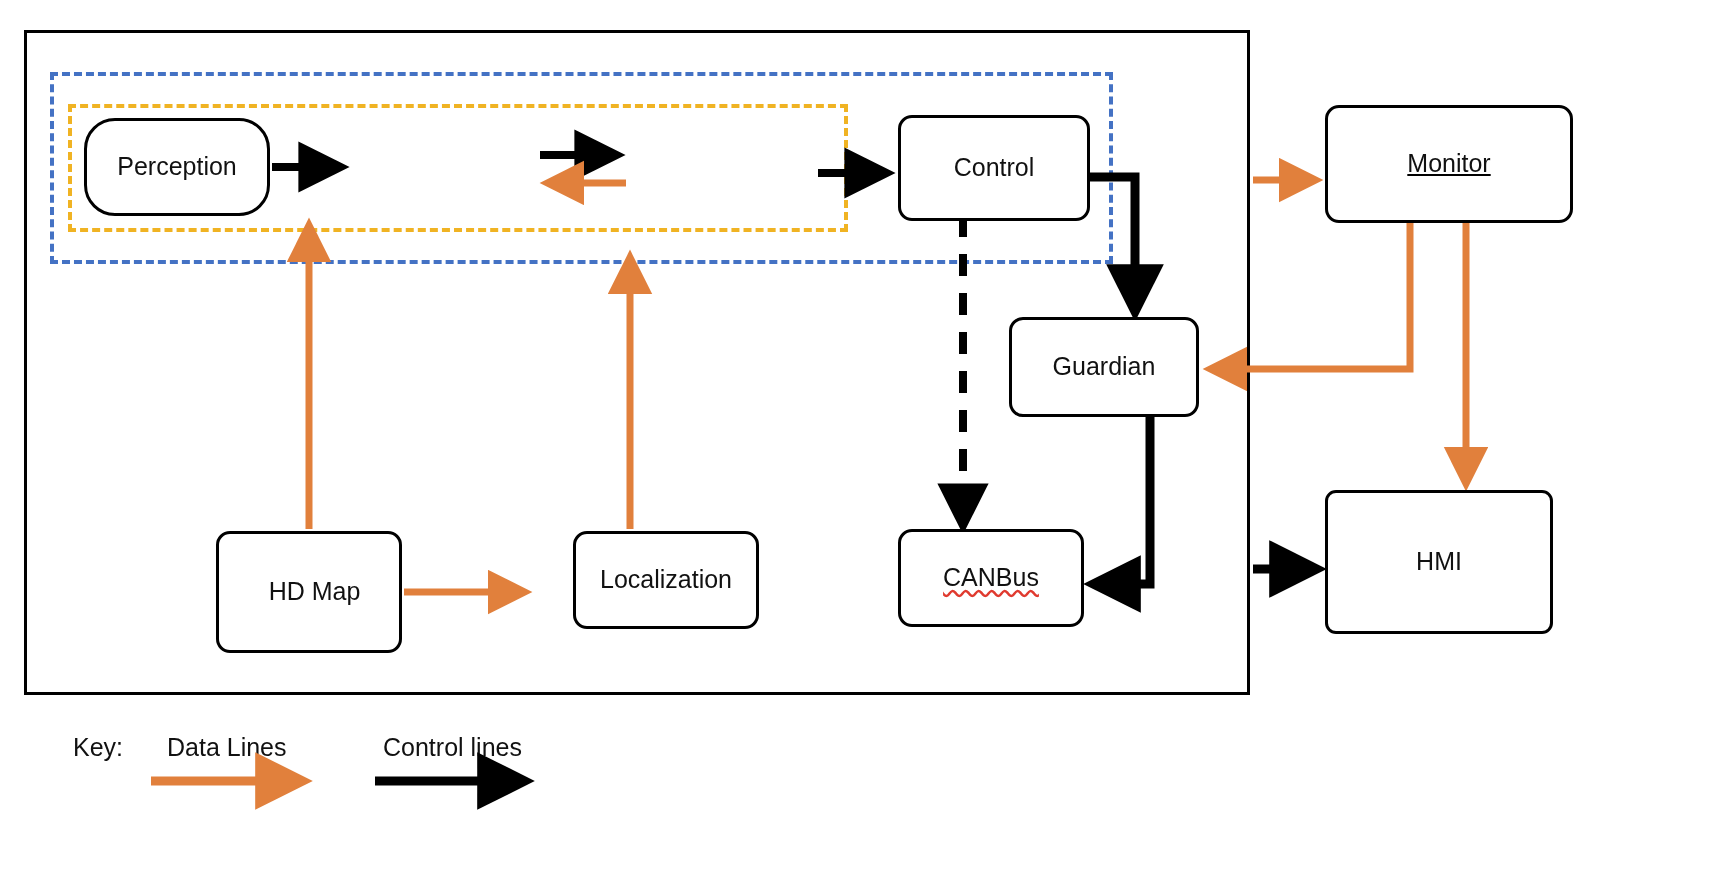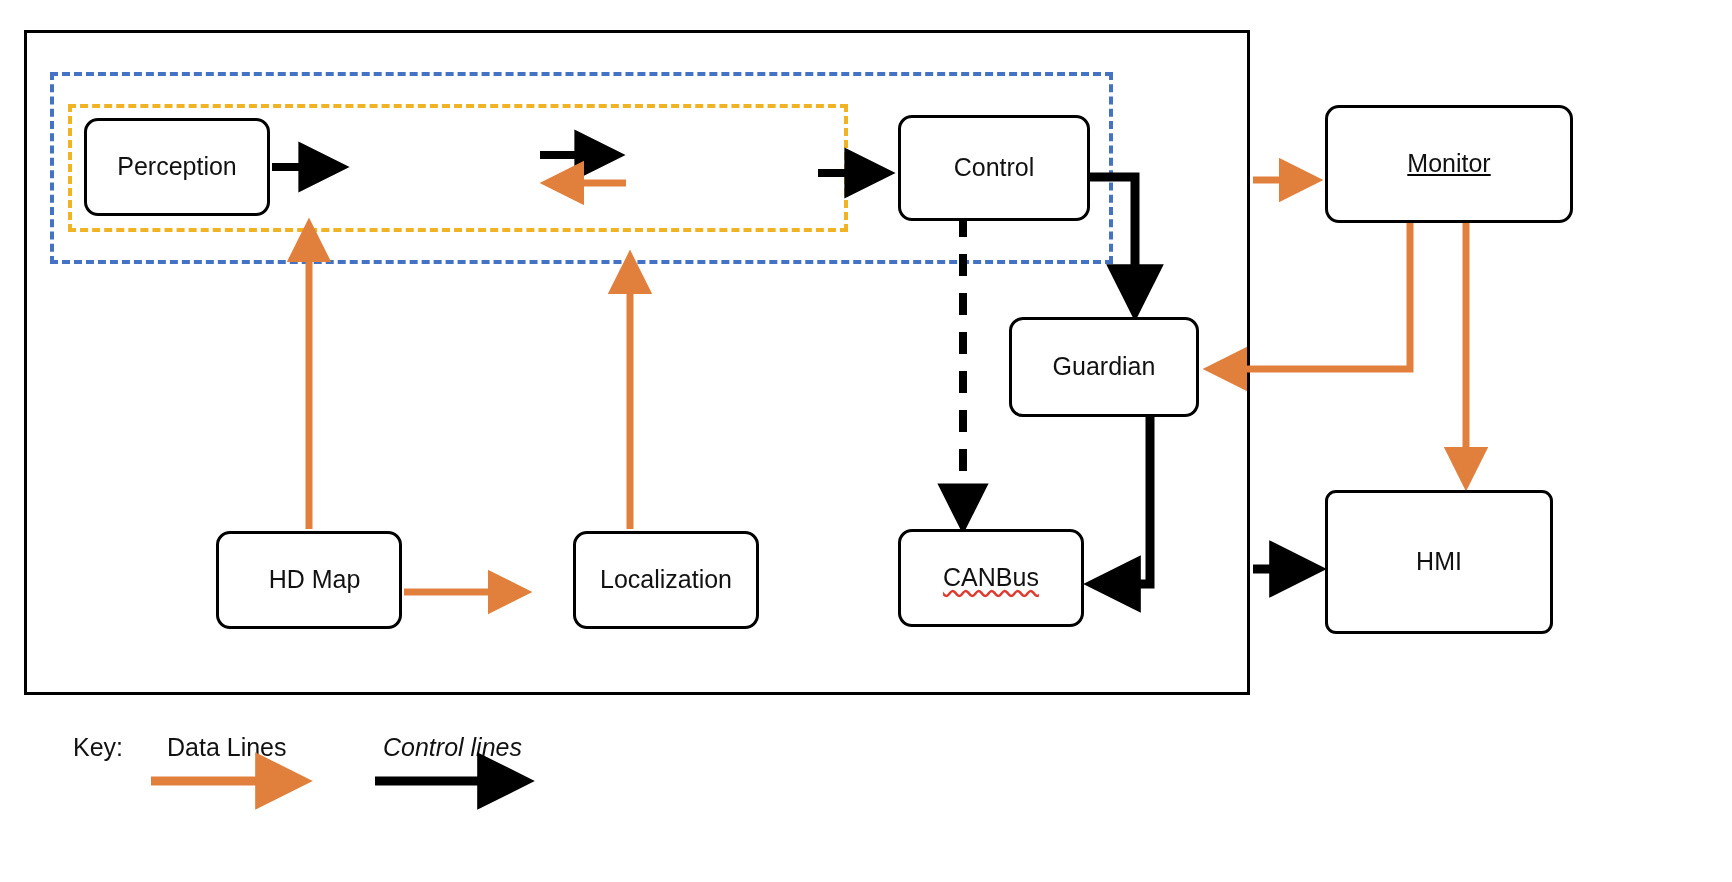--- a/index.html
+++ b/index.html
@@ -124,39 +124,39 @@
 
     <g>
       <line x1="1466" y1="223" x2="1466" y2="483" stroke="#E1803C" stroke-width="7" marker-end="url(#ah-orange)"></line>
     </g>
 
     <g>
       <line x1="1253" y1="569" x2="1316" y2="569" stroke="#000000" stroke-width="9" marker-end="url(#ah-black)"></line>
     </g>
   </svg>
 
-  <div class="node" style="left:84px;top:118px;width:186px;height:98px;">
+  <div class="node" style="left:84px;top:118px;width:186px;height:98px;border-radius:31px;">
     <span class="nlabel">Perception</span>
   </div>
 
 
 
   <div class="node" style="left:898px;top:115px;width:192px;height:106px;">
     <span class="nlabel">Control</span>
   </div>
 
   <div class="node" style="left:1009px;top:317px;width:190px;height:100px;">
     <span class="nlabel">Guardian</span>
   </div>
 
   <div class="node misspelled" style="left:898px;top:529px;width:186px;height:98px;text-align:right;">
     <span class="nlabel">CANBus</span>
   </div>
 
-  <div class="node" style="left:216px;top:531px;width:186px;height:98px;padding-left:11px;">
+  <div class="node" style="left:216px;top:531px;width:186px;height:122px;padding-left:11px;">
     <span class="nlabel">HD Map</span>
   </div>
 
   <div class="node" style="left:534px;top:531px;width:186px;height:98px;margin-left:39px;">
     <span class="nlabel">Localization</span>
   </div>
 
   <div class="node" style="left:1325px;top:105px;width:248px;height:118px;text-decoration:underline;">
     <span class="nlabel">Monitor</span>
   </div>
@@ -164,21 +164,21 @@
   <div class="node" style="left:1325px;top:490px;width:228px;height:144px;border-radius:11px;">
     <span class="nlabel">HMI</span>
   </div>
 
   <div class="key" style="left:0px;top:720px;width:1732px;height:162px;">
 
     <span class="key-text" style="left:73px;top:13px;">Key:</span>
 
     <span class="key-text" style="left:167px;top:13px;">Data Lines</span>
 
-    <span class="key-text" style="left:383px;top:13px;font-style:italic;">Control lines</span>
+    <span class="key-text" style="left:383px;top:13px;">Control lines</span>
 
     <svg class="layer" viewBox="0 0 1732 162" xmlns="http://www.w3.org/2000/svg" style="height:162px;top:0;">
       <defs>
         <marker id="kah-orange" markerWidth="9" markerHeight="9" refX="5.2" refY="3.2" orient="auto" markerUnits="strokeWidth">
           <path d="M0,0 L6.4,3.2 L0,6.4 z" fill="#E1803C"></path>
         </marker>
         <marker id="kah-black" markerWidth="9" markerHeight="9" refX="5.2" refY="3.2" orient="auto" markerUnits="strokeWidth">
           <path d="M0,0 L6.4,3.2 L0,6.4 z" fill="#000000"></path>
         </marker>
       </defs>

